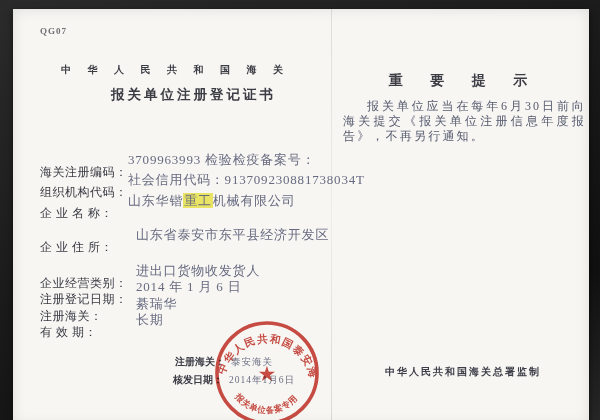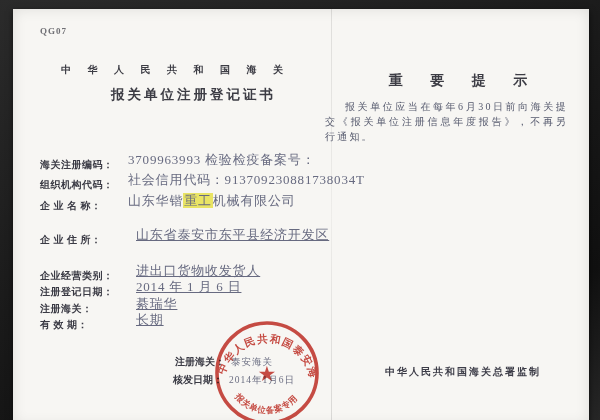--- a/index.html
+++ b/index.html
@@ -26,36 +26,36 @@
   .title1{
     position:absolute; left:0px; top:54px; width:318px; text-align:center;
     font-size:10px; font-weight:bold; letter-spacing:7px; color:#3c3c44; text-indent:7px;
   }
   .title2{
     position:absolute; left:0px; top:77px; width:318px; text-align:center;
     font-size:13.5px; font-weight:bold; letter-spacing:3px; color:#3c3c44; text-indent:3px;padding-left:20px;
   }
   .row{position:absolute; left:27px; height:14px; white-space:nowrap;}
   .row .lbl{
-    position:absolute; left:0; top:8px;
-    font-size:10px; font-weight:bold; color:#3a3a44; letter-spacing:0.5px;
+    position:absolute; left:0; top:14px;
+    font-size:12px; font-weight:normal; color:#3a3a44; letter-spacing:0.5px;
   }
   .row .val{
     position:absolute; left:88px; top:0.5px;
     font-size:13px; color:#676a80; letter-spacing:0.8px;
   }
-  .row.wide .val{left:96px;text-decoration:underline;}
+  .row.wide .val{left:96px;}
   .hl{background:#e9e464; padding:0 1px;}
   .notice-head{
     position:absolute; left:325px; top:63px; width:240px; text-align:center;
     font-size:14px; font-weight:bold; letter-spacing:12px; color:#3c3c44; text-indent:12px;
   }
   .notice-body{
-    position:absolute; left:312px; top:90px; width:243px;
-    font-size:10px; color:#565a6e; letter-spacing:2.2px; line-height:15px;
+    position:absolute; left:330px; top:90px; width:243px;
+    font-size:12px; color:#565a6e; letter-spacing:2.2px; line-height:15px;
     text-indent:2em; text-align:justify;
   }
   .issue-row{position:absolute; white-space:nowrap;}
   .issue-row .lbl{font-size:10px; font-weight:bold; color:#3a3a44;}
   .issue-row .val{font-size:9.5px; color:#6b6e82; letter-spacing:1px; margin-left:6px;}
   .producer{
     position:absolute; left:330px; top:356px; width:240px; text-align:center;
     font-size:10px; font-weight:bold; letter-spacing:2px; color:#3d3d48;
   }
   .seal{position:absolute; left:196px; top:306px; width:116px; height:116px; opacity:0.88; mix-blend-mode:multiply;}

